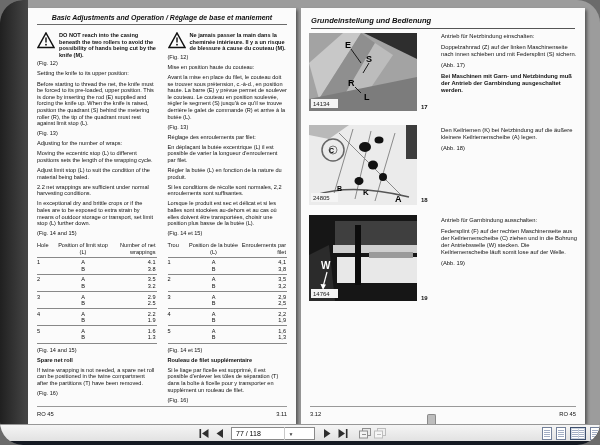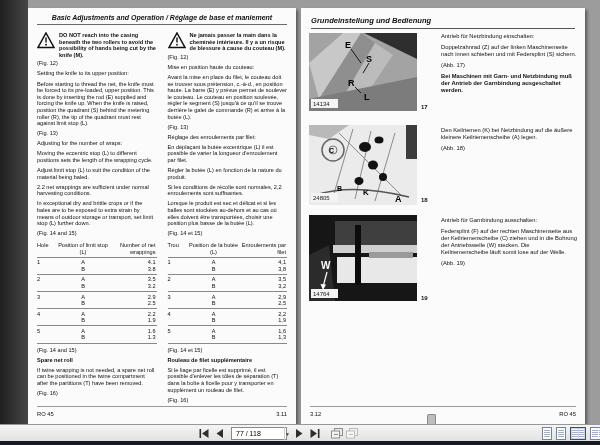--- a/index.html
+++ b/index.html
@@ -1,17 +1,17 @@
 <!DOCTYPE html>
 <html><head>
 <meta charset="utf-8">
 <style>
   html,body{margin:0;padding:0;background:#6b6b6b;}
   .screen{position:relative;width:600px;height:445px;background:#9c9c9c;overflow:hidden;
-          font-family:"Liberation Sans",sans-serif;color:#111;}
+          font-family:"Liberation Sans",sans-serif;color:#111;border-radius:23px;}
   .left-shade{position:absolute;left:0;top:0;width:28px;height:424px;
               background:linear-gradient(90deg,#202020,#464646);}
   .page{position:absolute;top:8px;background:#fbfbfb;box-shadow:2px 2px 3px rgba(0,0,0,.45);overflow:hidden;}
   .page-left{left:28px;width:268px;height:416px;}
   .page-right{left:301px;width:284px;height:416px;}
 
   
   .lp-inner{padding:6px 9px 0 9px;}
   .lp-title{font-size:7px;font-weight:bold;font-style:italic;text-align:center;white-space:nowrap;}
   .rule{height:1px;background:#6a6a6a;margin-top:3px;}
@@ -46,21 +46,21 @@
 
   
   .toolbar{position:absolute;left:0;top:424px;width:600px;height:17px;
            background:linear-gradient(#f5f5f5,#e2e2e2);border-top:1px solid #979797;box-sizing:border-box;}
   .handle{position:absolute;left:427px;top:414px;width:9px;height:10px;background:#bdbdbd;
           border:1px solid #8a8a8a;border-bottom:none;border-radius:2px 2px 0 0;box-sizing:border-box;}
   .nav{position:absolute;left:197px;top:1px;height:15px;display:flex;align-items:center;gap:3px;}
   .tb-btn{width:13px;height:13px;display:flex;align-items:center;justify-content:center;border:none;
           background:transparent;padding:0;cursor:pointer;}
   .page-box{display:flex;align-items:center;border:1px solid #8a8a8a;background:#fff;height:13px;
-            width:56px;box-sizing:border-box;margin:0 2px;}
+            width:84px;box-sizing:border-box;margin:0 2px;}
   .page-box input{border:none;outline:none;width:48px;height:10px;font-size:7px;padding:0 0 0 4px;
                   font-family:"Liberation Sans",sans-serif;background:transparent;}
   .page-caret{width:12px;height:13px;display:flex;align-items:center;justify-content:center;
               font-size:5px;color:#444;border-left:1px solid #c9c9c9;cursor:pointer;}
   .view-group{display:flex;gap:2px;margin-left:6px;}
   .layouts{position:absolute;right:-6px;top:2px;display:flex;gap:4px;align-items:center;}
   .pl-icon{height:13px;border:1px solid #74819a;background:#fff;box-sizing:border-box;
            display:flex;gap:1px;padding:1px;cursor:pointer;}
   .pl-single{width:10px;}
   .pl-lines{flex:1;background:repeating-linear-gradient(#fff 0 1px,#a3aec4 1px 2px);}

